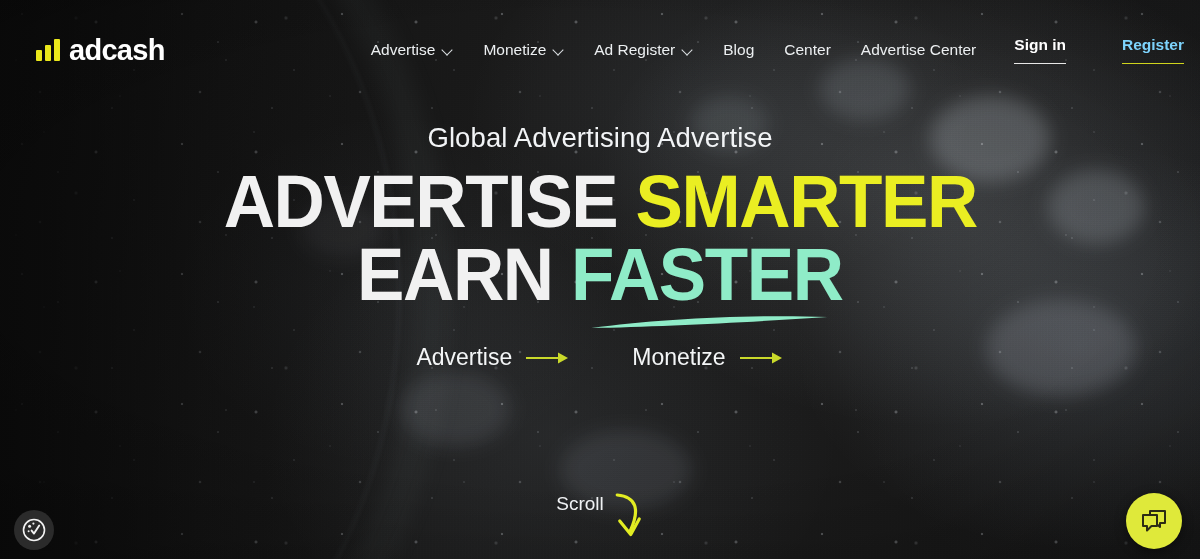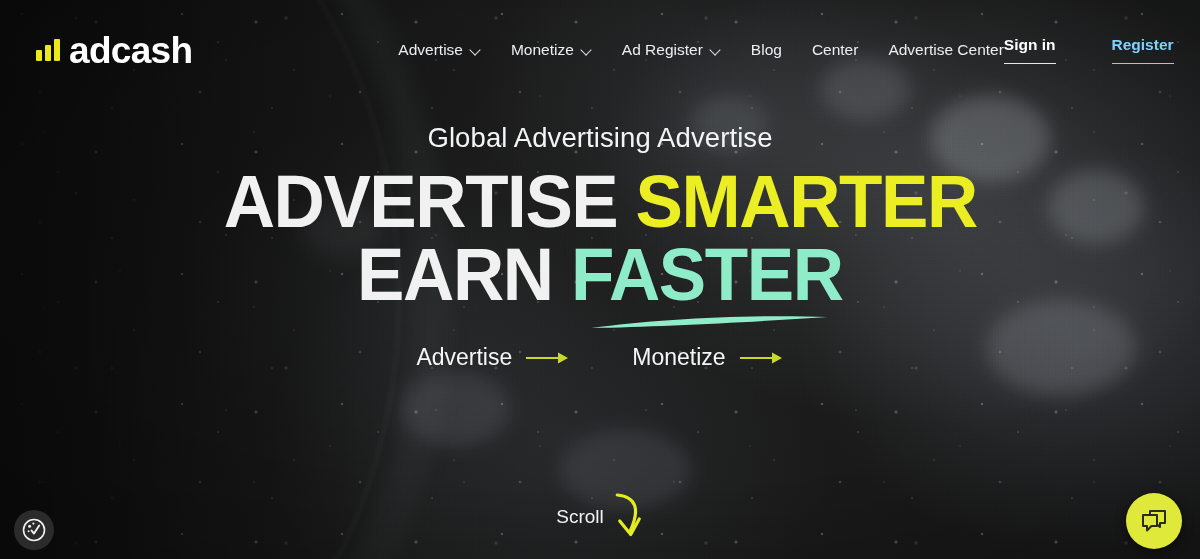--- a/index.html
+++ b/index.html
@@ -64,30 +64,30 @@
 
   
   .header { position:absolute; top:0; left:0; right:0; height:100px;
             display:flex; align-items:center; z-index:10; }
   .logo { display:flex; align-items:center; gap:9px; margin-left:36px; cursor:pointer; }
   .logo-bars { display:flex; align-items:flex-end; gap:3px; height:22px; }
   .logo-bars i { display:block; width:6px; background:#ebe81b; border-radius:1px; }
   .logo-bars i:nth-child(1){ height:11px; }
   .logo-bars i:nth-child(2){ height:16px; }
   .logo-bars i:nth-child(3){ height:22px; }
-  .logo-text { font-size:37px; font-weight:700; letter-spacing:-.7px; color:#fff; line-height:1; }
+  .logo-text { font-size:29px; font-weight:700; letter-spacing:-.7px; color:#fff; line-height:1; }
 
   .nav { display:flex; align-items:center; gap:30px; margin-left:206px; }
   .nav-item { display:flex; align-items:center; gap:7px; font-size:15.5px;
               color:#eceff1; cursor:pointer; white-space:nowrap; }
   .chev { width:11px; height:11px; position:relative; display:inline-block; }
   .chev::before { content:""; position:absolute; left:1px; top:1px; width:7px; height:7px;
                   border-right:1.6px solid #d9dde0; border-bottom:1.6px solid #d9dde0;
                   transform:rotate(45deg); }
-  .auth { display:flex; align-items:center; gap:56px; margin-left:auto; margin-right:41px; }
+  .auth { display:flex; align-items:center; gap:56px; margin-left:auto; margin-right:16px; }
   .auth-link { font-size:15.5px; font-weight:700; padding-bottom:9px; cursor:pointer;
                white-space:nowrap; }
   .auth-link.signin { color:#ffffff; border-bottom:1.6px solid #e7e7e7; }
   .auth-link.register { color:#7dd3fc; border-bottom:1.6px solid #cfd41c; }
 
   
   .hero { position:absolute; top:0; left:0; right:0; bottom:0; z-index:5;
           display:flex; flex-direction:column; align-items:center; }
   .eyebrow { margin-top:122px; font-size:27.5px; font-weight:300; color:#f2f4f6;
              letter-spacing:.1px; }
@@ -100,21 +100,21 @@
   .w-yellow { color:#eaee22; }
   .w-mint  { color:#8fecc8; }
   .swoosh { position:absolute; left:50%; transform:translateX(-11px); bottom:-22px; }
 
   .ctas { display:flex; align-items:center; gap:62px; margin-top:34px; }
   .cta { display:flex; align-items:center; gap:14px; cursor:pointer; }
   .cta-label { font-size:23px; color:#f4f6f7; font-weight:400; }
   .arrow { width:44px; height:14px; }
 
   .scroll { position:absolute; left:50%; bottom:18px; transform:translateX(-50%);
-            display:flex; align-items:center; gap:6px; cursor:pointer; }
+            display:flex; align-items:flex-start; gap:6px; cursor:pointer; }
   .scroll-label { font-size:19px; color:#f0f2f4; }
 
   
   .cookie-btn { position:absolute; left:14px; bottom:9px; width:40px; height:40px;
                 border-radius:50%; background:#2b2b2b; display:flex;
                 align-items:center; justify-content:center; cursor:pointer; z-index:20; }
   .chat-btn { position:absolute; right:18px; bottom:10px; width:56px; height:56px;
               border-radius:50%; background:#dfe93a; display:flex;
               align-items:center; justify-content:center; cursor:pointer; z-index:20;
               box-shadow:0 3px 12px rgba(0,0,0,.45); }

